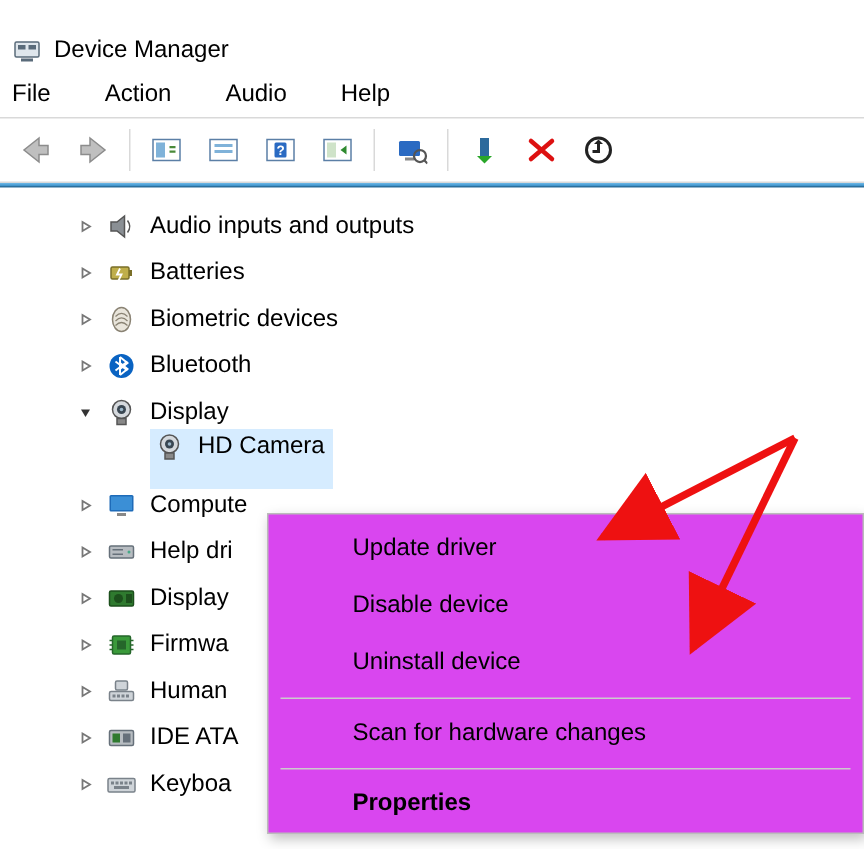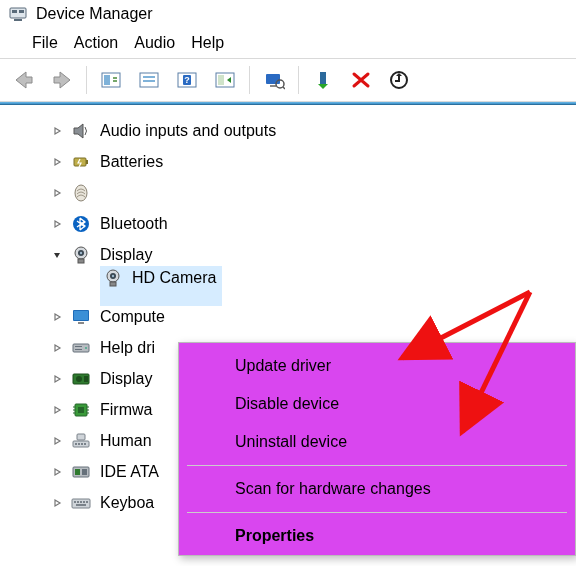--- a/index.html
+++ b/index.html
@@ -12,32 +12,32 @@
     width: 576px;
     height: 566px;
     overflow: hidden;
     position: relative;
   }
   .title-bar {
     display: flex;
     align-items: center;
     padding: 4px 8px 6px 8px;
     gap: 8px;
+    margin-top: 20px;
   }
   .title-bar .app-icon {
     width: 20px; height: 20px;
     display: inline-flex; align-items:center; justify-content:center;
   }
   .title-bar .title { font-size: 16px; }
   .menu-bar {
     display: flex;
-    gap: 16px;
+    gap: 36px;
     padding: 4px 8px 6px 8px;
     font-size: 16px;
-    margin-left: 24px;
   }
   .menu-item { cursor: default; }
   .toolbar {
     display: flex;
     align-items: center;
     padding: 4px 6px;
     border-top: 1px solid #d9d9d9;
     border-bottom: 1px solid #d9d9d9;
     gap: 2px;
   }
@@ -234,20 +234,21 @@
         <svg width="10" height="10" viewBox="0 0 10 10">
           <path d="M3 2 L8 5 L3 8 Z" fill="none" stroke="#777" stroke-width="1.2"></path>
         </svg>
       </span>
       <span class="row-icon">
         <svg width="20" height="20" viewBox="0 0 20 20">
           <ellipse cx="10" cy="10" rx="6" ry="8" fill="#e9e5db" stroke="#8a8374"></ellipse>
           <path d="M6 8 Q10 4 14 8 M6 11 Q10 7 14 11 M6 14 Q10 10 14 14" fill="none" stroke="#8a8374" stroke-width="0.8"></path>
         </svg>
       </span>
+      <span class="row-label">Biometric devices</span>
     </div>
     <div class="tree-row">
       <span class="chevron">
         <svg width="10" height="10" viewBox="0 0 10 10">
           <path d="M3 2 L8 5 L3 8 Z" fill="none" stroke="#777" stroke-width="1.2"></path>
         </svg>
       </span>
       <span class="row-icon">
         <svg width="20" height="20" viewBox="0 0 20 20">
           <circle cx="10" cy="10" r="8" fill="#0a63c2"></circle>

